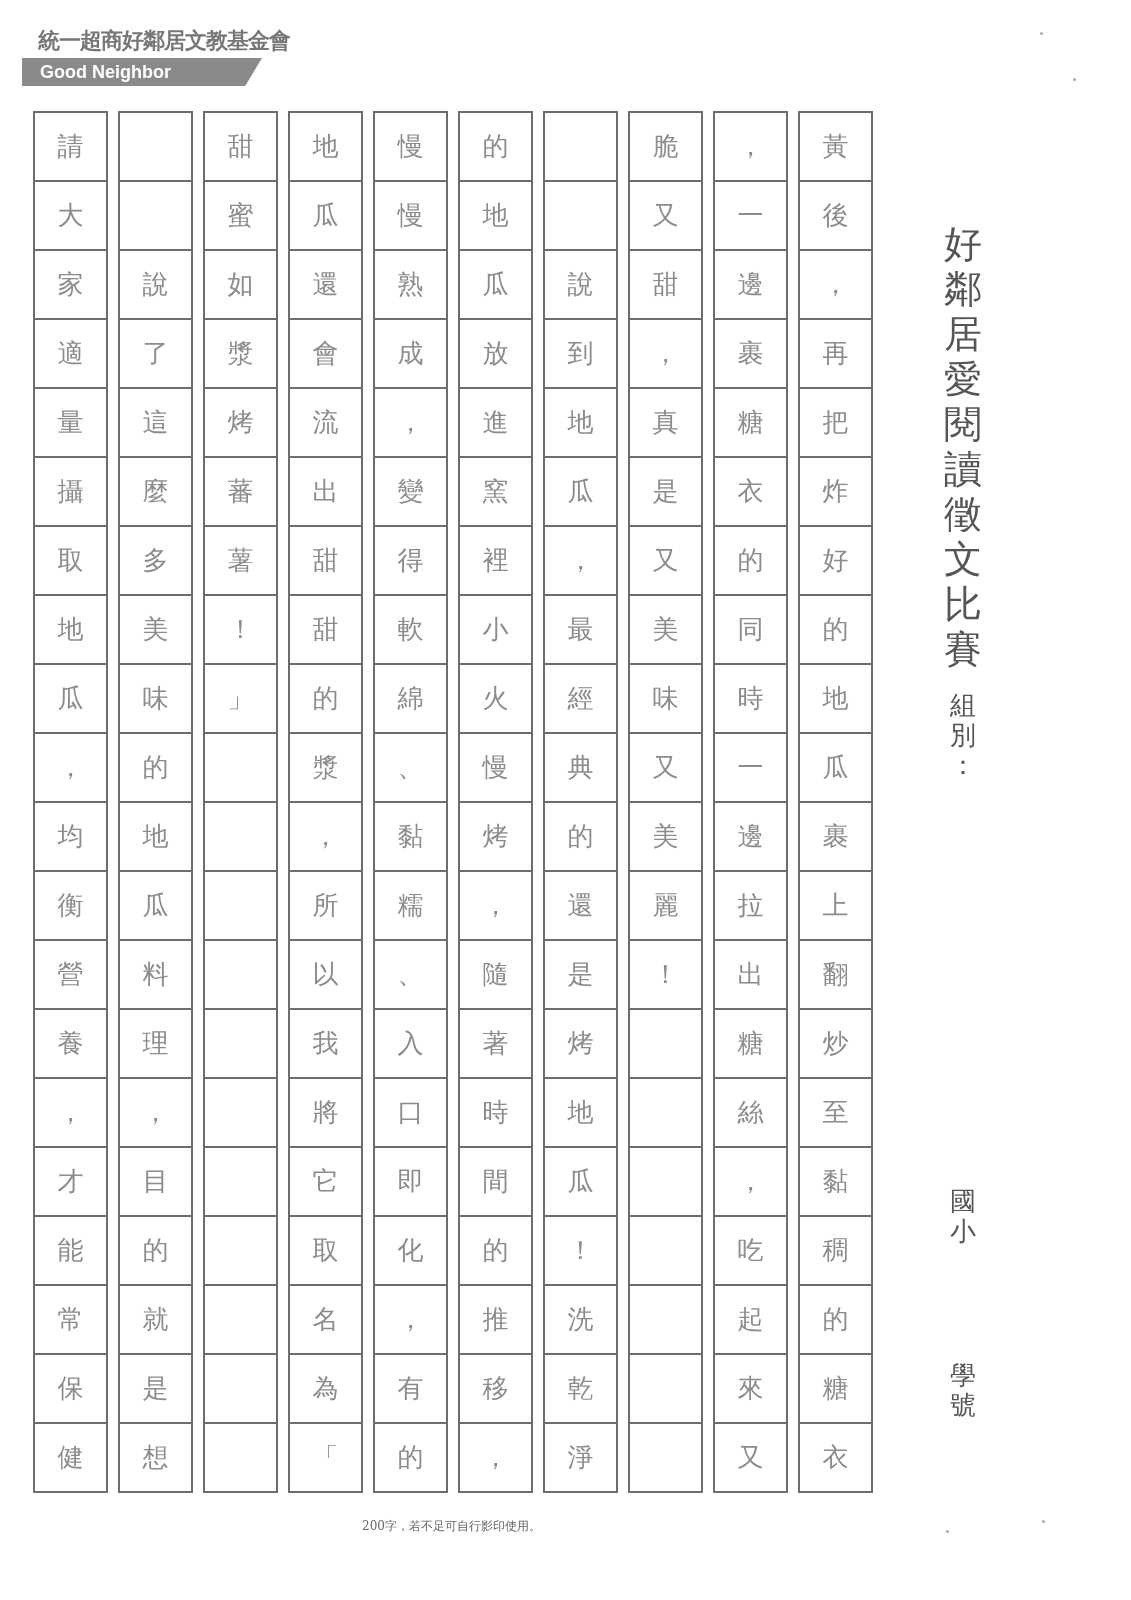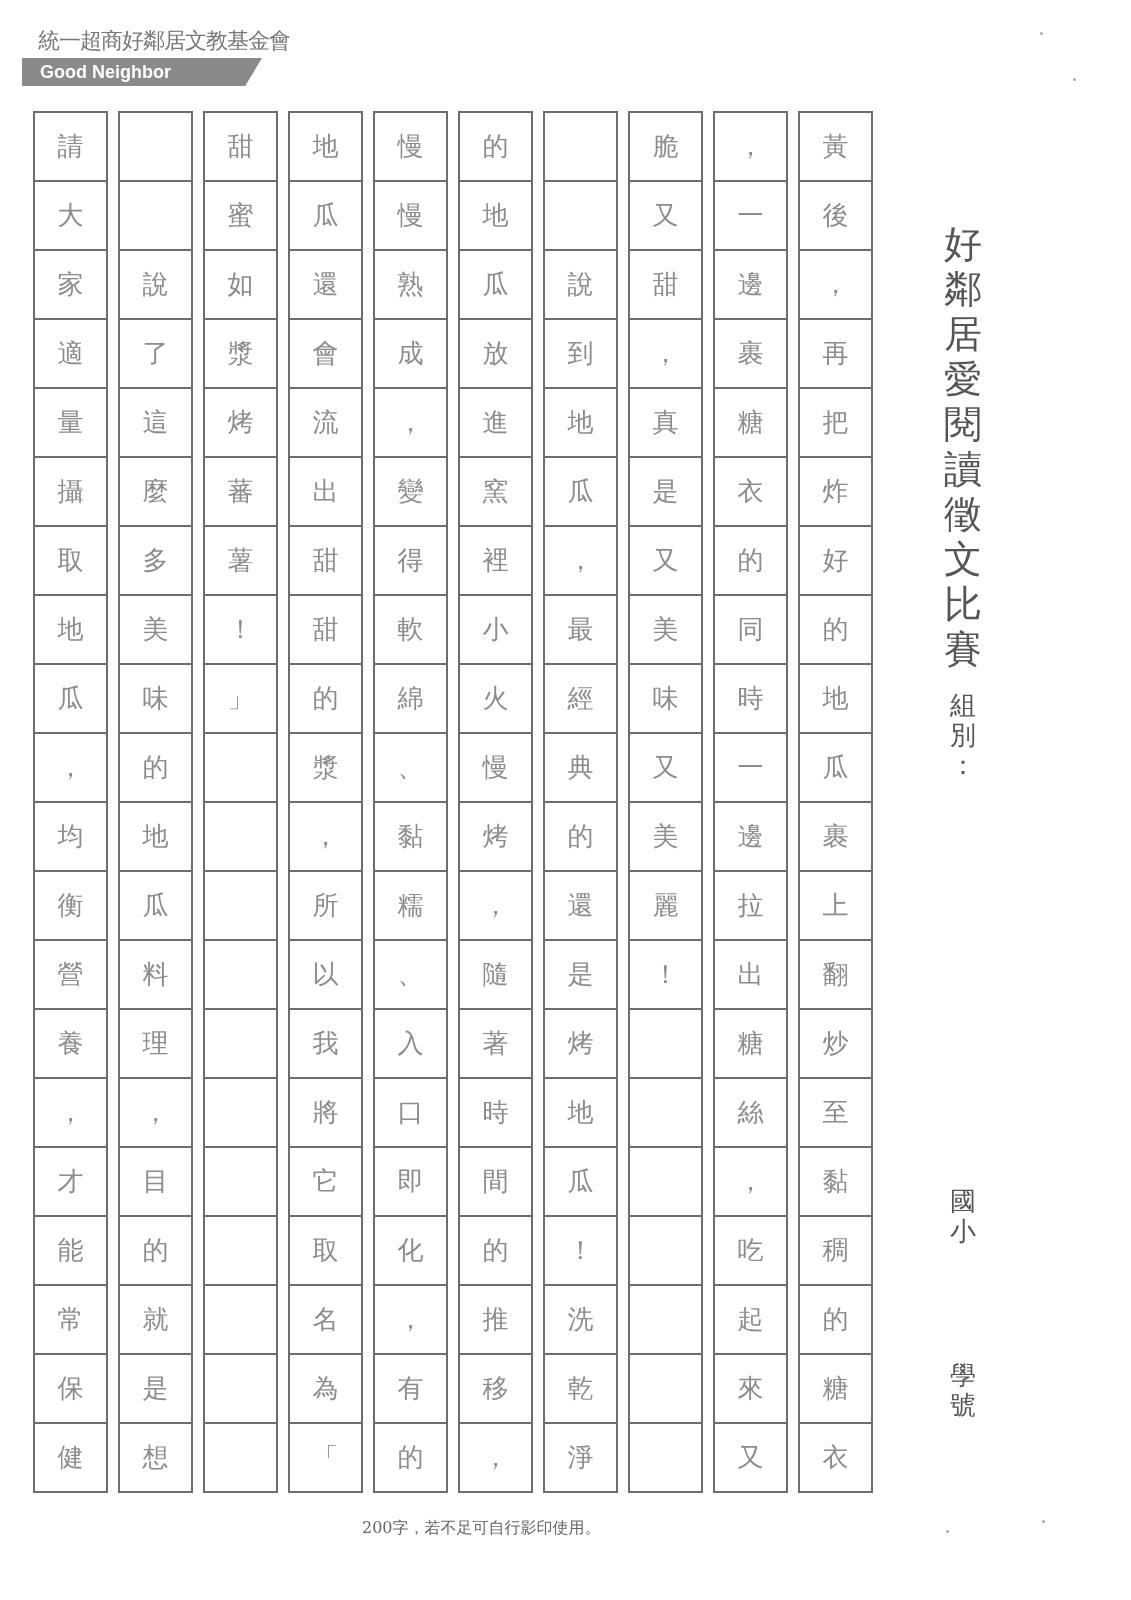--- a/index.html
+++ b/index.html
@@ -1,36 +1,36 @@
 <!DOCTYPE html>
 <html><head>
 <meta charset="utf-8">
 <style>
   html, body { margin: 0; padding: 0; background: #ffffff; }
   body { width: 1131px; height: 1600px; position: relative; overflow: hidden;
          font-family: "DejaVu Sans", "Liberation Sans", sans-serif; color: #555; }
   .logo { position: absolute; left: 22px; top: 26px; }
-  .logo-cn { font-family: "DejaVu Sans", sans-serif; font-weight: normal; font-size: 22px;
+  .logo-cn { font-family: "DejaVu Sans", sans-serif; font-weight: bold; font-size: 22px;
              color: #777; letter-spacing: -1px; margin-left: 16px; line-height: 30px; }
   .logo-en { margin-top: 2px; width: 240px; height: 28px; background: #8a8a8a;
              clip-path: polygon(0 0, 100% 0, 93% 100%, 0 100%);
              color: #fff; font-family: "Liberation Sans", sans-serif; font-weight: bold;
              font-size: 18px; line-height: 28px; padding-left: 18px; box-sizing: border-box; }
   .grid { position: absolute; left: 33px; top: 111px; display: flex; gap: 10px; }
   .col { display: flex; flex-direction: column; border: 2px solid #6d6d6d; }
   .cell { width: 71px; height: 67px; border-bottom: 2px solid #6d6d6d; box-sizing: content-box;
           display: flex; align-items: center; justify-content: center;
           font-family: "DejaVu Sans", sans-serif; font-size: 26px; color: #8c8c8c; }
   .col .cell:last-child { border-bottom: none; }
   .title { position: absolute; left: 938px; top: 222px; width: 50px;
            font-size: 38px; line-height: 45px; color: #555; text-align: center;
            font-family: "DejaVu Sans", sans-serif; }
   .vlabel { position: absolute; left: 943px; width: 40px; font-size: 26px; line-height: 30px;
             color: #555; text-align: center; font-family: "DejaVu Sans", sans-serif; }
-  .footer { position: absolute; left: 362px; top: 1518px; font-size: 16px; color: #666;
+  .footer { position: absolute; left: 362px; top: 1518px; font-size: 12px; color: #666;
             font-family: "DejaVu Serif", serif; }
   .speck { position: absolute; width: 3px; height: 3px; background: #aaa; border-radius: 2px; }
 </style>
 </head>
 <body>
 
 <div class="logo">
   <div class="logo-cn">統一超商好鄰居文教基金會</div>
   <div class="logo-en">Good Neighbor Foundation</div>
 </div>

